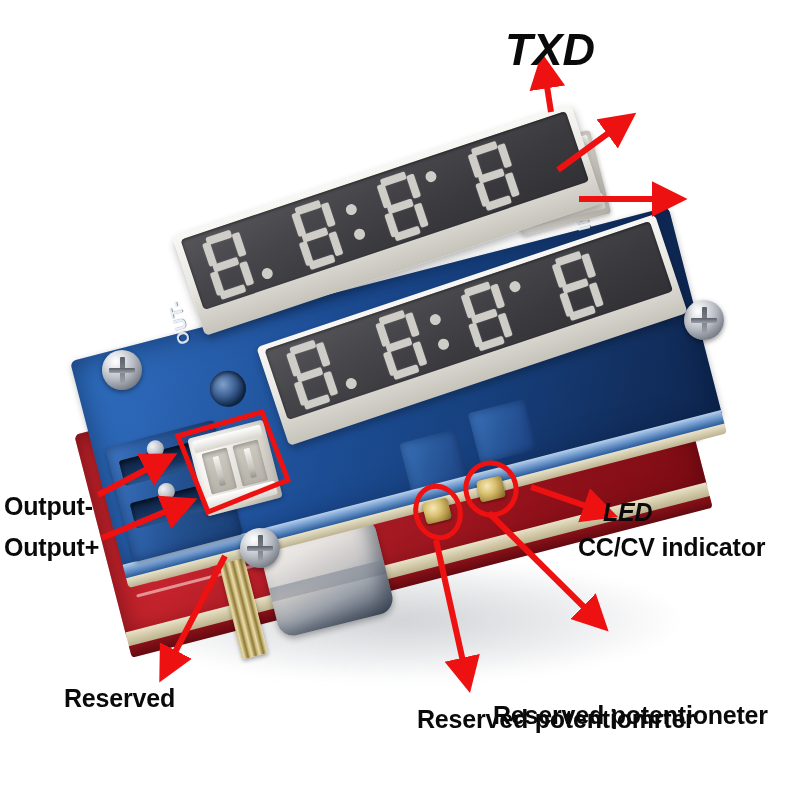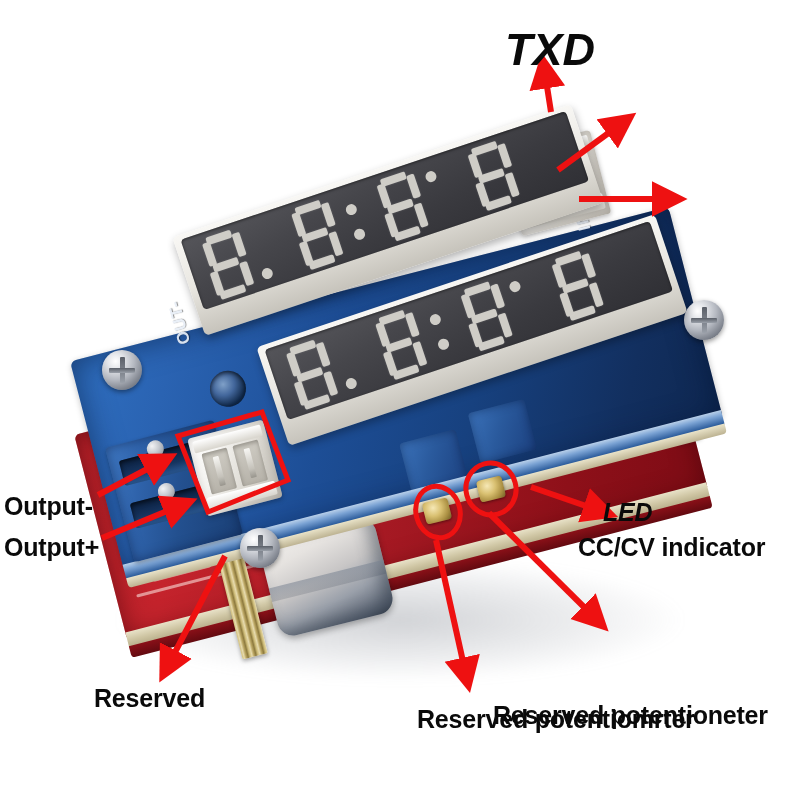--- a/index.html
+++ b/index.html
@@ -547,20 +547,20 @@
     <line x1="531" y1="487" x2="592" y2="508" stroke="#ee1111" stroke-width="6" marker-end="url(#ah)"></line>
 
     <line x1="489" y1="513" x2="589" y2="612" stroke="#ee1111" stroke-width="6" marker-end="url(#ah)"></line>
     <line x1="436" y1="540" x2="464" y2="666" stroke="#ee1111" stroke-width="6" marker-end="url(#ah)"></line>
   </svg>
 
   <div class="label big" style="left:505px; top:27px;">TXD</div>
 
   <div class="label small" style="left:4px;   top:478px;margin-top:16px;">Output-</div>
   <div class="label small" style="left:4px;   top:535px;text-align:right;">Output+</div>
-  <div class="label small" style="left:94px;  top:686px;">Reserved</div>
+  <div class="label small" style="left:64px;  top:686px;">Reserved</div>
 
   <div class="label small" style="left:603px; top:500px;font-style:italic;">LED</div>
   <div class="label small" style="left:578px; top:535px;">CC/CV indicator</div>
   <div class="label small" style="left:493px; top:703px;">Reserved potentioneter</div>
   <div class="label small" style="left:417px; top:707px;">Reserved potentiomrter</div>
 
 </div>
 
 </body></html>

